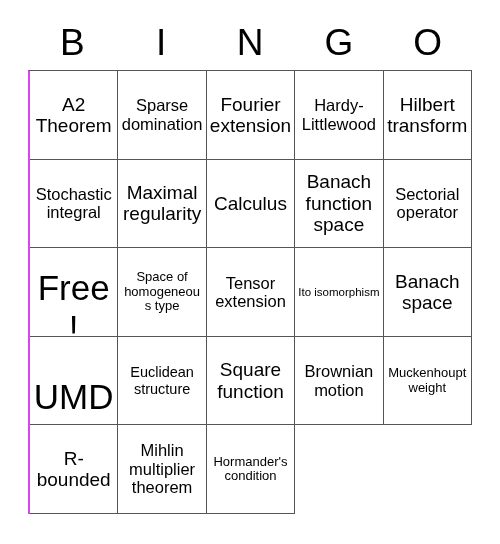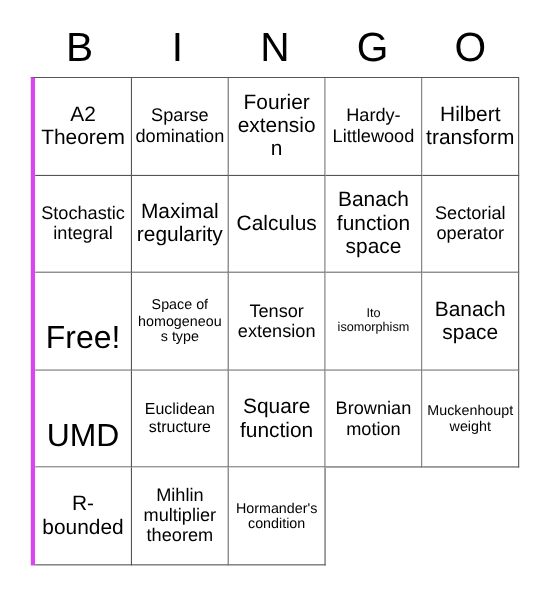--- a/index.html
+++ b/index.html
@@ -48,21 +48,21 @@
   #bingo-grid {
     position: absolute;
     left: 28px;
     top: 70px;
     width: 444px;
     height: 444px;
     display: grid;
     grid-template-columns: repeat(5, 1fr);
     grid-template-rows: repeat(5, 1fr);
     border-top: 1px solid #555555;
-    border-left: 4px solid #d946ef;
+    border-left: 2px solid #d946ef;
     box-sizing: border-box;
     background: #ffffff;
   }
   .bingo-cell {
     border-right: 1px solid #555555;
     border-bottom: 1px solid #555555;
     box-sizing: border-box;
     display: flex;
     align-items: center;
     justify-content: center;
@@ -79,21 +79,21 @@
     word-wrap: break-word;
     hyphens: none;
   }
 
   
   .fs-xxs .cell-text { font-size: 11.5px; }
   .fs-xs  .cell-text { font-size: 13px; }
   .fs-s   .cell-text { font-size: 14.5px; }
   .fs-m   .cell-text { font-size: 16.5px; text-align: center; }
   .fs-l   .cell-text { font-size: 19px; }
-  .fs-xl  .cell-text { font-size: 29px; margin-top: 31px; }
+  .fs-xl  .cell-text { font-size: 35px; margin-top: 31px; }
 </style>
 </head>
 <body>
 
 <div id="bingo-card">
 
   <div id="bingo-header">
     <div class="header-letter">B</div>
     <div class="header-letter">I</div>
     <div class="header-letter">N</div>

